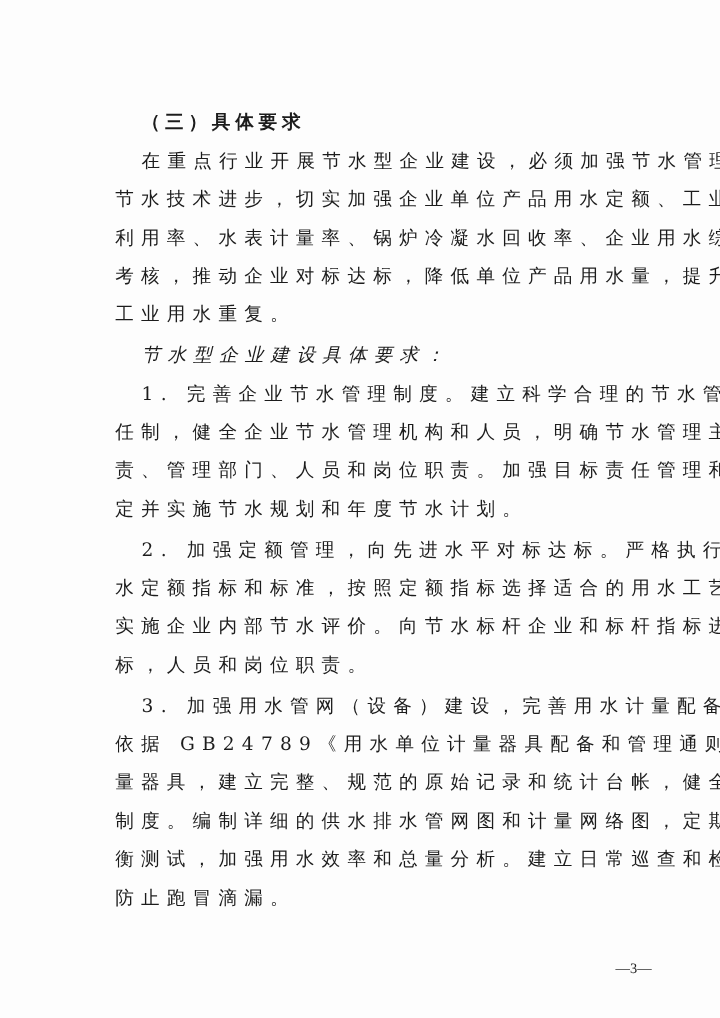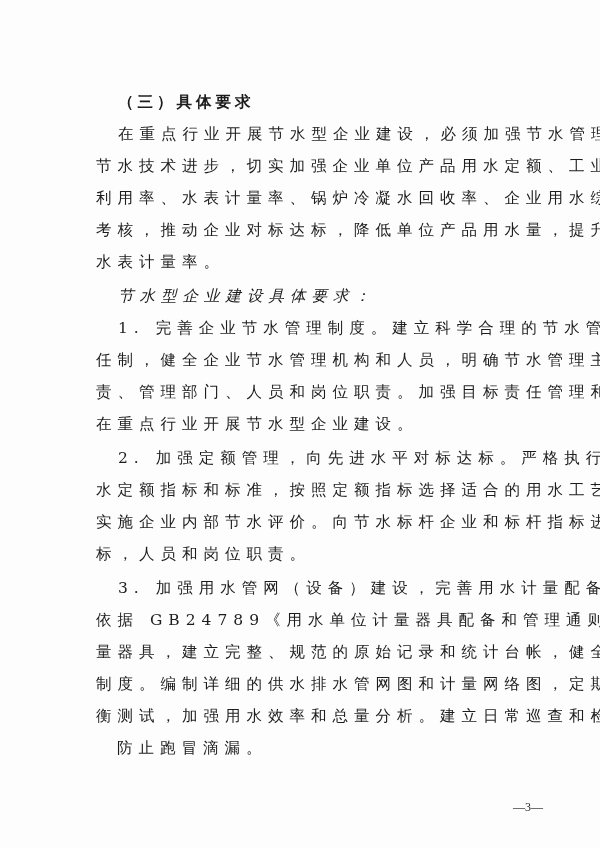--- a/index.html
+++ b/index.html
@@ -23,44 +23,44 @@
 <body>
 
 <div class="page">
   <div class="line heading" style="top:90px;">（三）具体要求</div>
 
   <div>
     <div class="line indent" style="top:122px;">在重点行业开展节水型企业建设，必须加强节水管理、推进</div>
     <div class="line" style="top:154px;">节水技术进步，切实加强企业单位产品用水定额、工业用水重复</div>
     <div class="line" style="top:186px;">利用率、水表计量率、锅炉冷凝水回收率、企业用水综合漏失率</div>
     <div class="line" style="top:218px;">考核，推动企业对标达标，降低单位产品用水量，提升工业水循</div>
-    <div class="line" style="top:250px;">水表计量率。</div>
+    <div class="line" style="top:250px;">工业用水重复。</div>
   </div>
 
   <div>
     <div class="line indent" style="top:284px;font-style:italic;">节水型企业建设具体要求：</div>
   </div>
 
   <div>
     <div class="line indent" style="top:316px;">1. 完善企业节水管理制度。建立科学合理的节水管理岗位责</div>
     <div class="line" style="top:348px;">任制，健全企业节水管理机构和人员，明确节水管理主要领导职</div>
     <div class="line" style="top:380px;">责、管理部门、人员和岗位职责。加强目标责任管理和考核。制</div>
-    <div class="line" style="top:412px;">在重点行业开展节水型企业建设。</div>
+    <div class="line" style="top:412px;">定并实施节水规划和年度节水计划。</div>
   </div>
 
   <div>
     <div class="line indent" style="top:446px;">2. 加强定额管理，向先进水平对标达标。严格执行取（用）</div>
     <div class="line" style="top:478px;">水定额指标和标准，按照定额指标选择适合的用水工艺和技术，</div>
     <div class="line" style="top:510px;">实施企业内部节水评价。向节水标杆企业和标杆指标进行对标达</div>
     <div class="line" style="top:542px;">标，人员和岗位职责。</div>
   </div>
 
   <div>
     <div class="line indent" style="top:576px;">3. 加强用水管网（设备）建设，完善用水计量配备和管理。</div>
     <div class="line" style="top:608px;">依据 GB24789《用水单位计量器具配备和管理通则》配备用水计</div>
     <div class="line" style="top:640px;">量器具，建立完整、规范的原始记录和统计台帐，健全节水统计</div>
     <div class="line" style="top:672px;">制度。编制详细的供水排水管网图和计量网络图，定期开展水平</div>
     <div class="line" style="top:704px;">衡测试，加强用水效率和总量分析。建立日常巡查和检修制度，</div>
-    <div class="line" style="top:736px;margin-left:21px;">防止跑冒滴漏。</div>
+    <div class="line" style="top:736px;">防止跑冒滴漏。</div>
   </div>
 
   <div class="pagenum">—3—</div>
 </div>
 
 </body></html>

